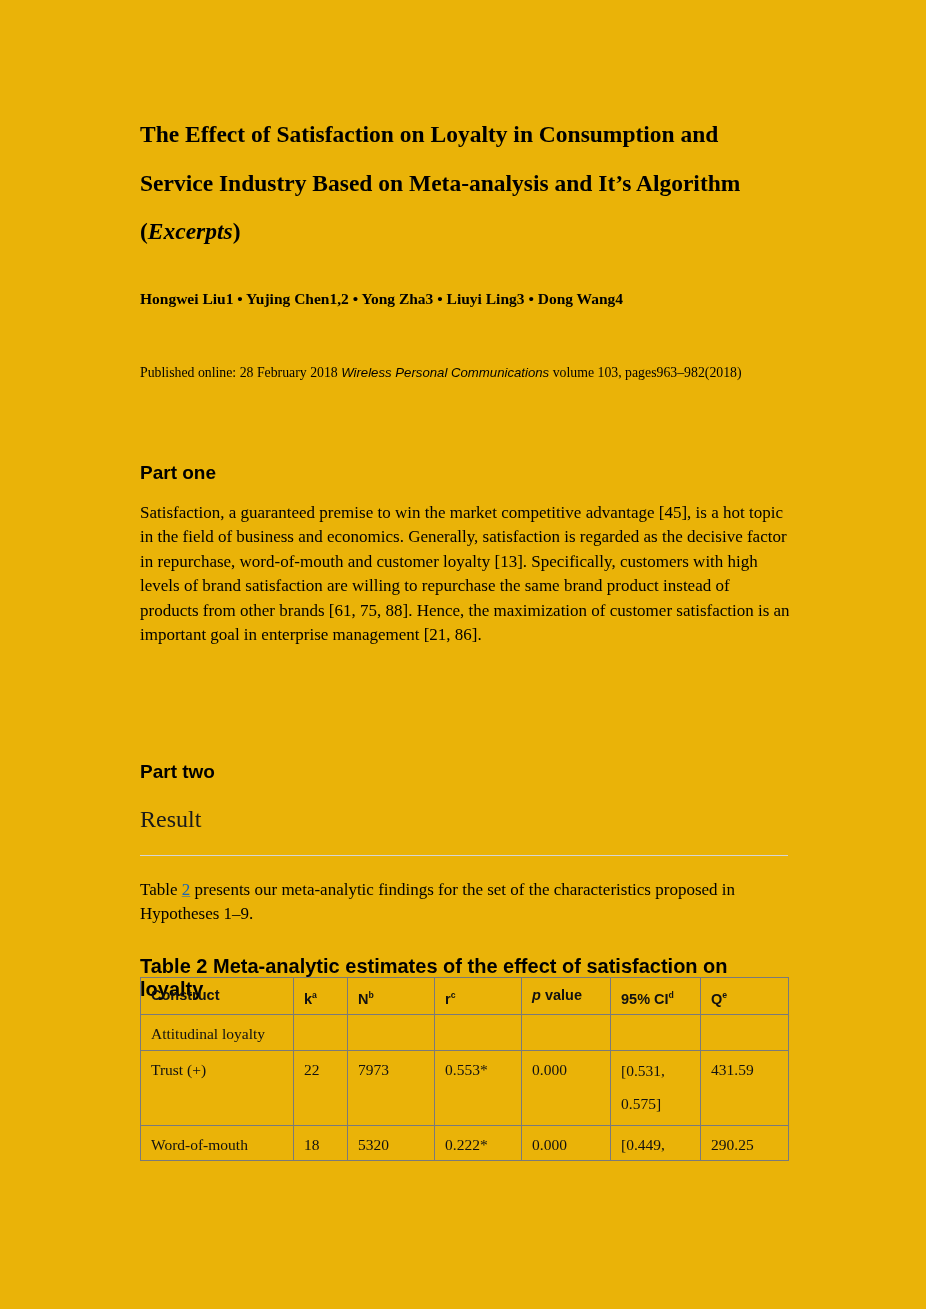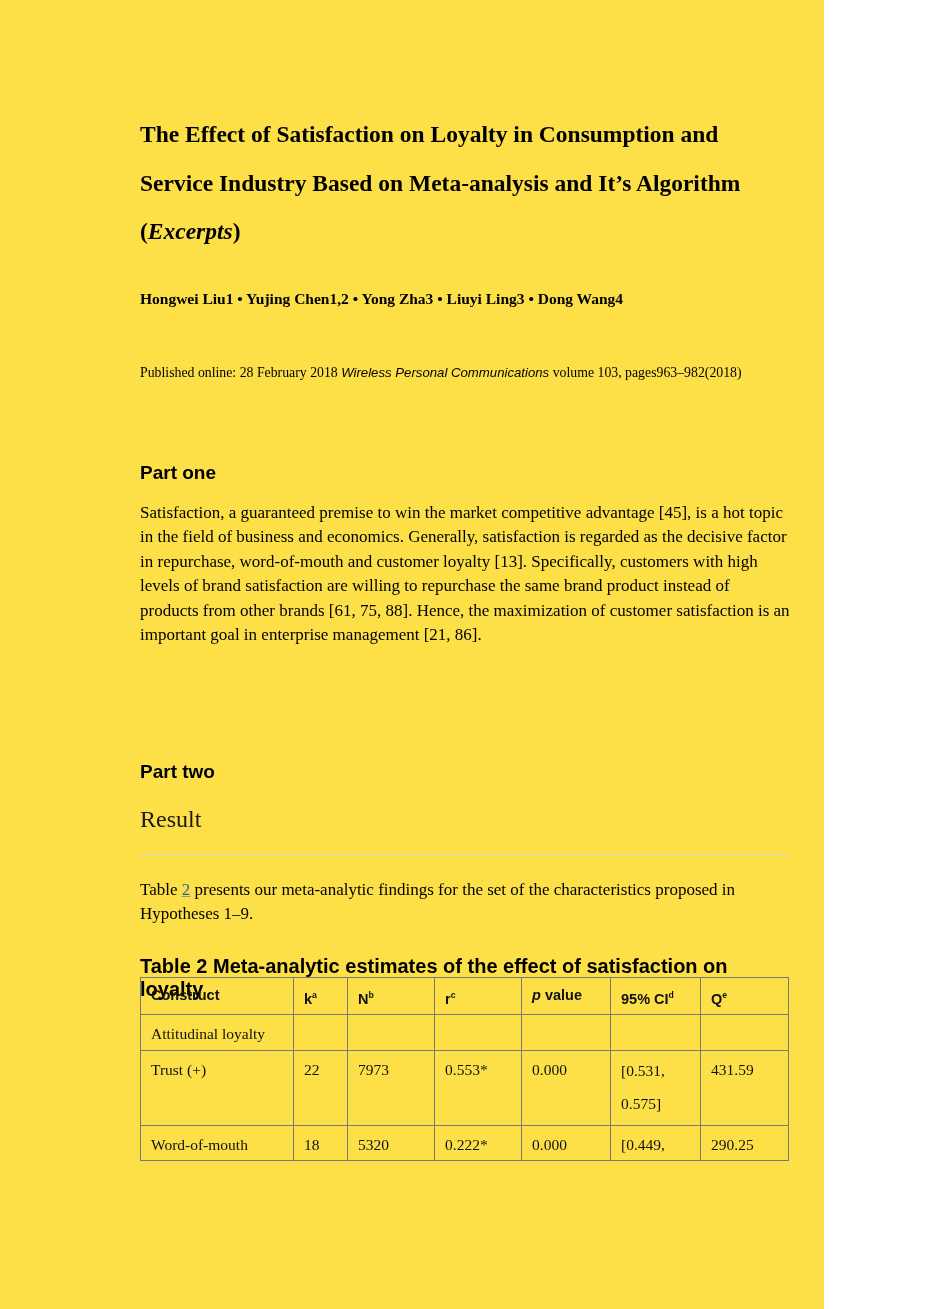--- a/index.html
+++ b/index.html
@@ -4,22 +4,22 @@
 <style>
   * { margin: 0; padding: 0; box-sizing: border-box; }
   html, body { background: #ffffff; }
   body {
     width: 926px; height: 1309px;
     font-family: "Liberation Serif", serif;
     color: #000000;
   }
   .page {
     position: relative;
-    width: 824px; height: 1309px;
-    background: #fde047;
+    width: 926px; height: 1309px;
+    background: #eab308;
     overflow: hidden;
     padding-left: 28px;
   }
 
   .title {
     position: absolute; left: 140px; top: 110px; width: 655px;
     font-family: "Liberation Serif", serif;
     font-size: 23.5px; font-weight: bold;
     line-height: 48.5px;
     color: #000;

